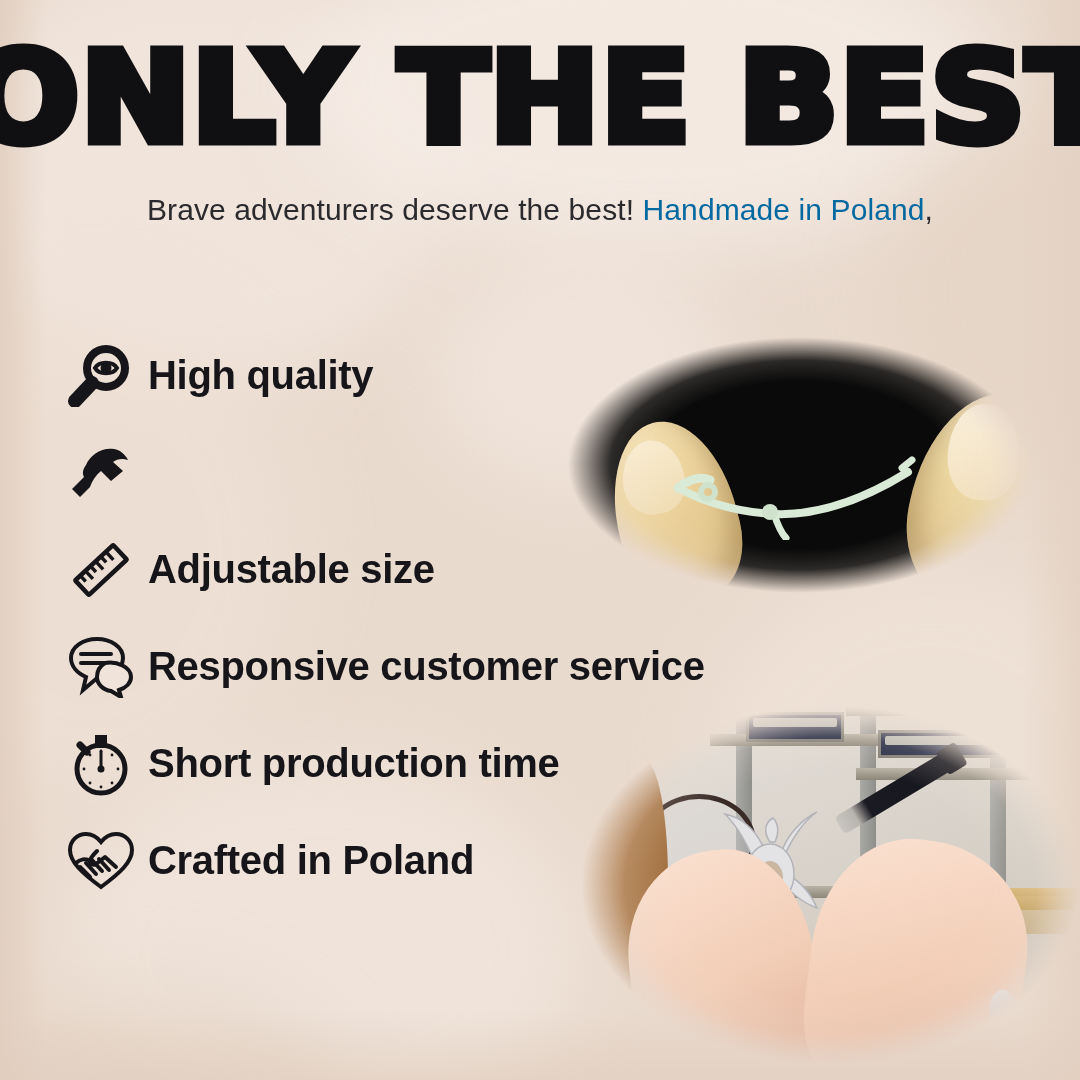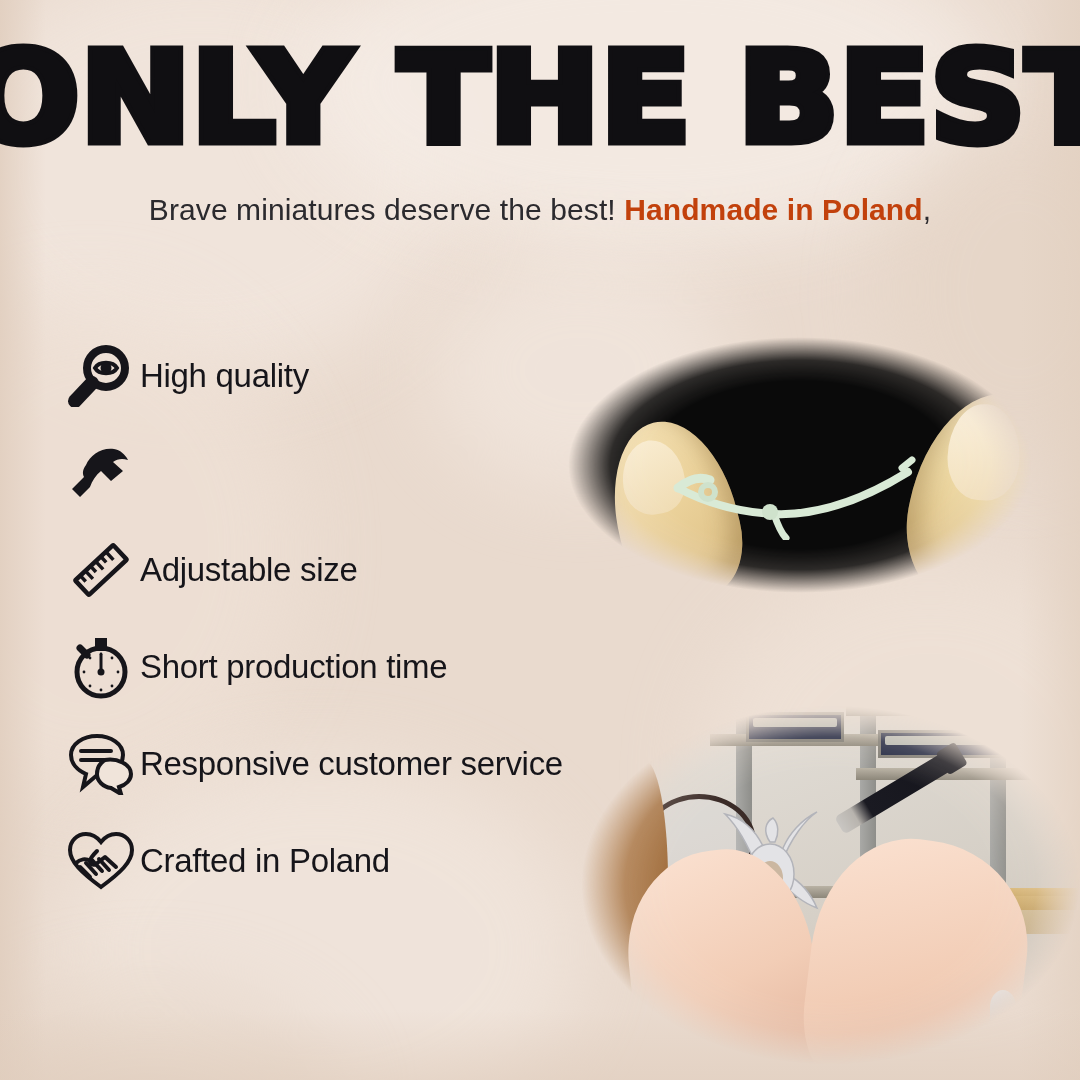--- a/index.html
+++ b/index.html
@@ -52,42 +52,43 @@
   
   #subtitle{
     position:absolute;left:60px;top:190px;width:960px;
     text-align:center;
     font-size:30px;
     line-height:40px;
     color:#2b2a2e;
     font-weight:300;
     letter-spacing:.1px;
   }
-  #subtitle b{font-weight:bold;color:#c2410c;}
+  #subtitle b{font-weight:normal;color:#0369a1;}
 
   
   #features{
     position:absolute;left:62px;top:327px;width:760px;
     z-index:5;
   }
   .feature{
     display:flex;align-items:center;
     height:97px;
   }
   .f-icon{
     width:78px;min-width:78px;height:74px;
     display:flex;align-items:center;justify-content:center;
   }
   .f-icon svg{display:block;}
   .f-label{
-    font-size:33px;
-    font-weight:normal;
+    font-size:40px;
+    font-weight:bold;
     color:#16151a;
     letter-spacing:-.3px;
     white-space:nowrap;
+    margin-left:8px;
   }
 
   
   .photo{position:absolute;overflow:hidden;}
 
   
   #photo-top{
     left:520px;top:300px;width:560px;height:330px;
     z-index:3;
   }
@@ -185,21 +186,21 @@
     <div class="blot b7"></div>
     <div class="blot b8"></div>
     <div class="edge-l"></div>
     <div class="edge-r"></div>
     <div class="edge-b"></div>
   </div>
 
   <div id="headline">ONLY THE BEST</div>
 
   <div id="subtitle">
-    <span>Brave miniatures deserve the best! </span><b>Handmade in Poland</b><span>,</span><br>
+    <span>Brave adventurers deserve the best! </span><b>Handmade in Poland</b><span>,</span><br>
   </div>
 
   <div class="photo" id="photo-top">
     <div class="tear">
       <div class="inner">
         <div class="finger-l">
             <div class="nail"></div>
           </div>
         <div class="finger-r">
             <div class="nail"></div>
@@ -293,20 +294,31 @@
     <div class="feature">
       <span class="f-icon">
         <svg width="66" height="64" viewBox="0 0 66 64">
           <g transform="rotate(-43 33 32)">
             <rect x="7" y="22" width="52" height="20" fill="none" stroke="#16151a" stroke-width="4.5" rx="1"></rect>
             <path d="M14,22 v8 M21,22 v11 M28,22 v8 M35,22 v11 M42,22 v8 M49,22 v11" stroke="#16151a" stroke-width="3.5" fill="none"></path>
           </g>
         </svg>
       </span>
       <span class="f-label">Adjustable size</span>
+    </div>
+
+    <div class="feature">
+      <span class="f-icon">
+        <svg width="68" height="62" viewBox="0 0 68 62">
+          <path d="M46,38 C52,34 56,28 56,22 C56,11 44,3 30,3 C16,3 4,11 4,22 C4,30 10,37 19,41 L16,54 L29,43 C43,44 46,38 46,38 Z" fill="none" stroke="#16151a" stroke-width="4"></path>
+          <path d="M14,18 h30 M14,27 h30" stroke="#16151a" stroke-width="4" stroke-linecap="round"></path>
+          <path d="M38,27 C50,25 64,31 64,41 C64,47 59,52 52,54 L54,61 L44,55 C36,54 30,48 30,41 C30,35 33,30 38,27 Z" fill="#f0e4da" stroke="#16151a" stroke-width="4"></path>
+        </svg>
+      </span>
+      <span class="f-label">Responsive customer service</span>
     </div>
 
     <div class="feature">
       <span class="f-icon">
         <svg width="64" height="66" viewBox="0 0 64 66">
           <circle cx="32" cy="38" r="24" fill="none" stroke="#16151a" stroke-width="5"></circle>
           <rect x="26" y="4" width="12" height="10" fill="#16151a"></rect>
           <rect x="28" y="12" width="8" height="5" fill="#16151a"></rect>
           <path d="M11,14 l7,7" stroke="#16151a" stroke-width="7" stroke-linecap="round"></path>
           <path d="M32,38 L32,20" stroke="#16151a" stroke-width="3"></path>
@@ -321,31 +333,20 @@
             <circle cx="15" cy="38" r="1.4"></circle>
               <circle cx="21" cy="24" r="1.4"></circle>
           </g>
         </svg>
       </span>
       <span class="f-label">Short production time</span>
     </div>
 
     <div class="feature">
       <span class="f-icon">
-        <svg width="68" height="62" viewBox="0 0 68 62">
-          <path d="M46,38 C52,34 56,28 56,22 C56,11 44,3 30,3 C16,3 4,11 4,22 C4,30 10,37 19,41 L16,54 L29,43 C43,44 46,38 46,38 Z" fill="none" stroke="#16151a" stroke-width="4"></path>
-          <path d="M14,18 h30 M14,27 h30" stroke="#16151a" stroke-width="4" stroke-linecap="round"></path>
-          <path d="M38,27 C50,25 64,31 64,41 C64,47 59,52 52,54 L54,61 L44,55 C36,54 30,48 30,41 C30,35 33,30 38,27 Z" fill="#f0e4da" stroke="#16151a" stroke-width="4"></path>
-        </svg>
-      </span>
-      <span class="f-label">Responsive customer service</span>
-    </div>
-
-    <div class="feature">
-      <span class="f-icon">
         <svg width="70" height="64" viewBox="0 0 70 64">
           <path d="M35,58 C16,44 4,33 4,21 C4,12 11,5 20,5 C26,5 31,8 35,13 C39,8 44,5 50,5 C59,5 66,12 66,21 C66,33 54,44 35,58 Z" fill="none" stroke="#16151a" stroke-width="4"></path>
           <path d="M31,22 C27,26 24,29 24,32 C24,35 27,37 30,35 L39,28 L50,38" fill="none" stroke="#16151a" stroke-width="4" stroke-linecap="round" stroke-linejoin="round"></path>
           <path d="M14,38 L24,48 M20,34 L30,45 M26,31 L36,42 M33,30 L43,41" stroke="#16151a" stroke-width="4" stroke-linecap="round"></path>
           <path d="M10,34 C14,30 20,29 24,32" fill="none" stroke="#16151a" stroke-width="4" stroke-linecap="round"></path>
         </svg>
       </span>
       <span class="f-label">Crafted in Poland</span>
     </div>
 

